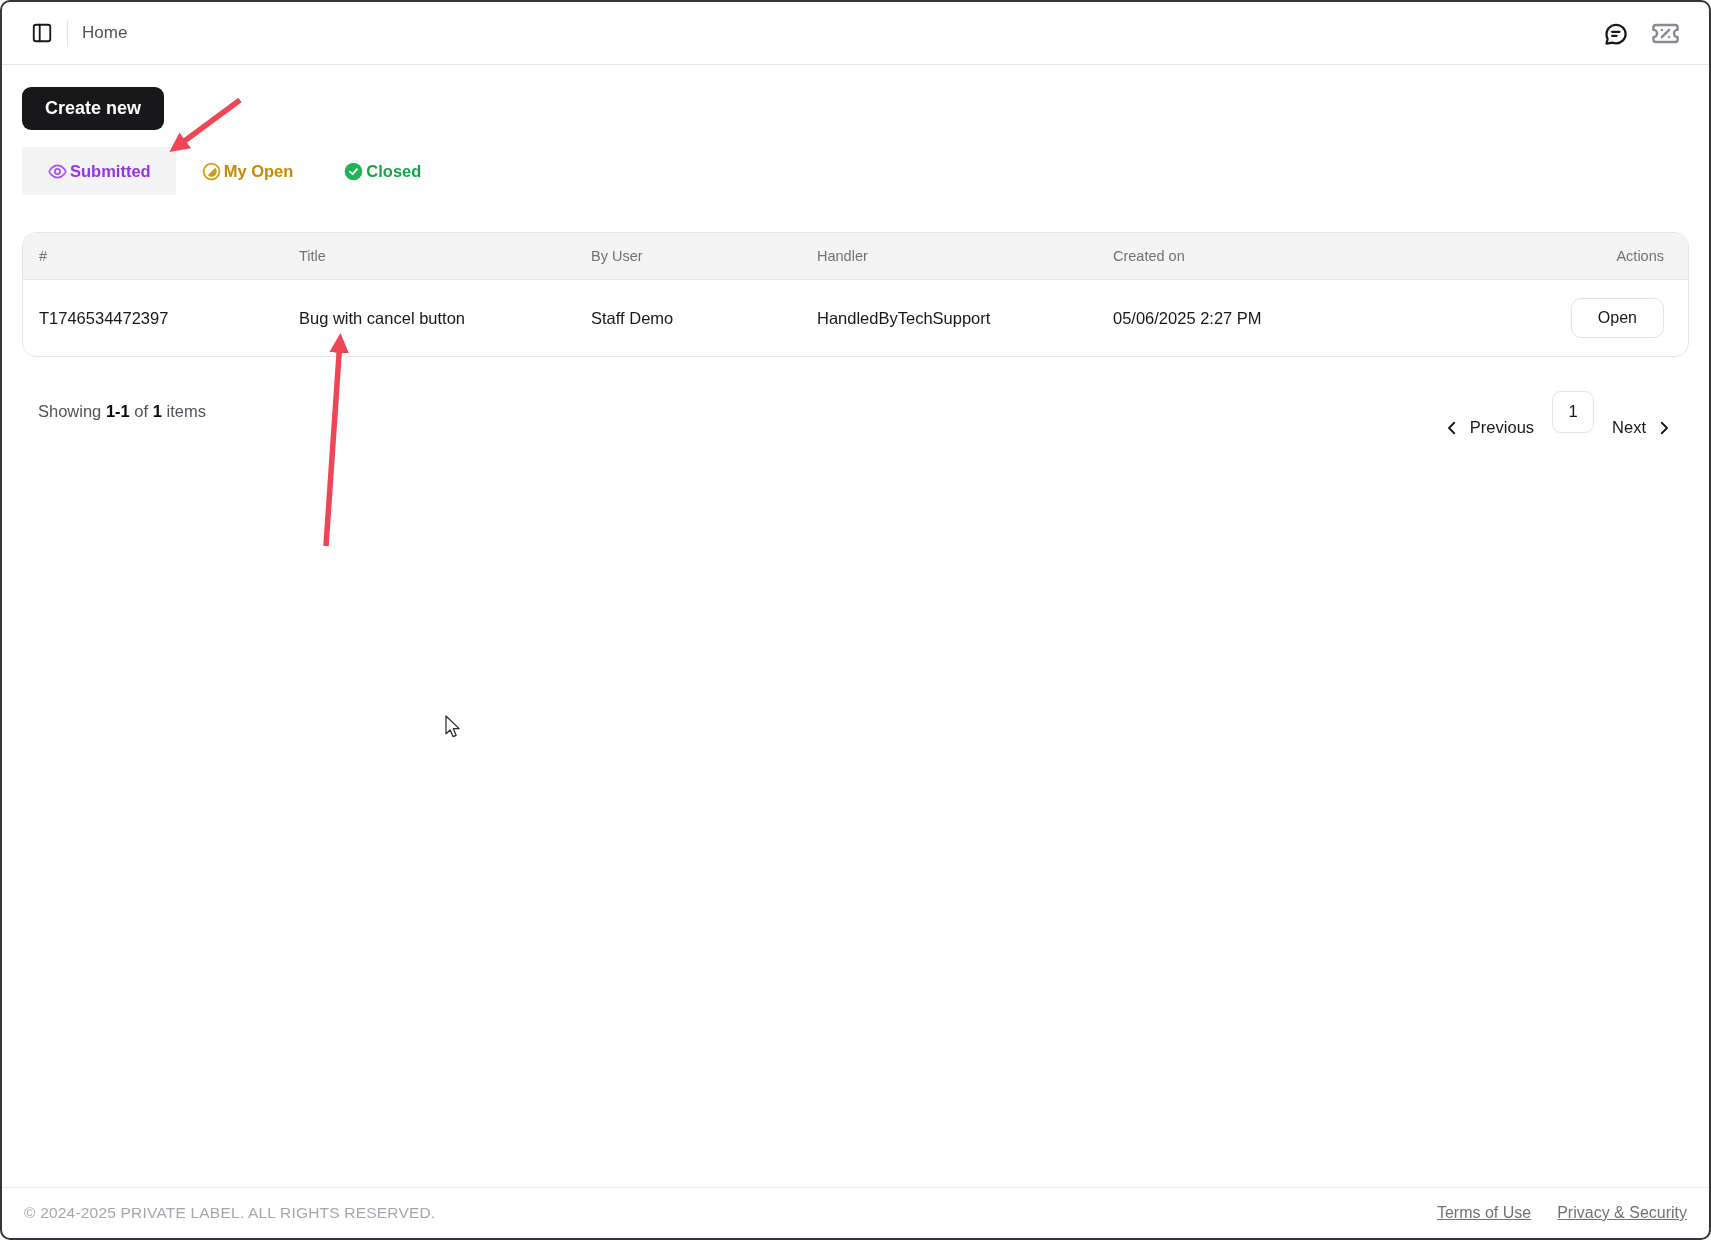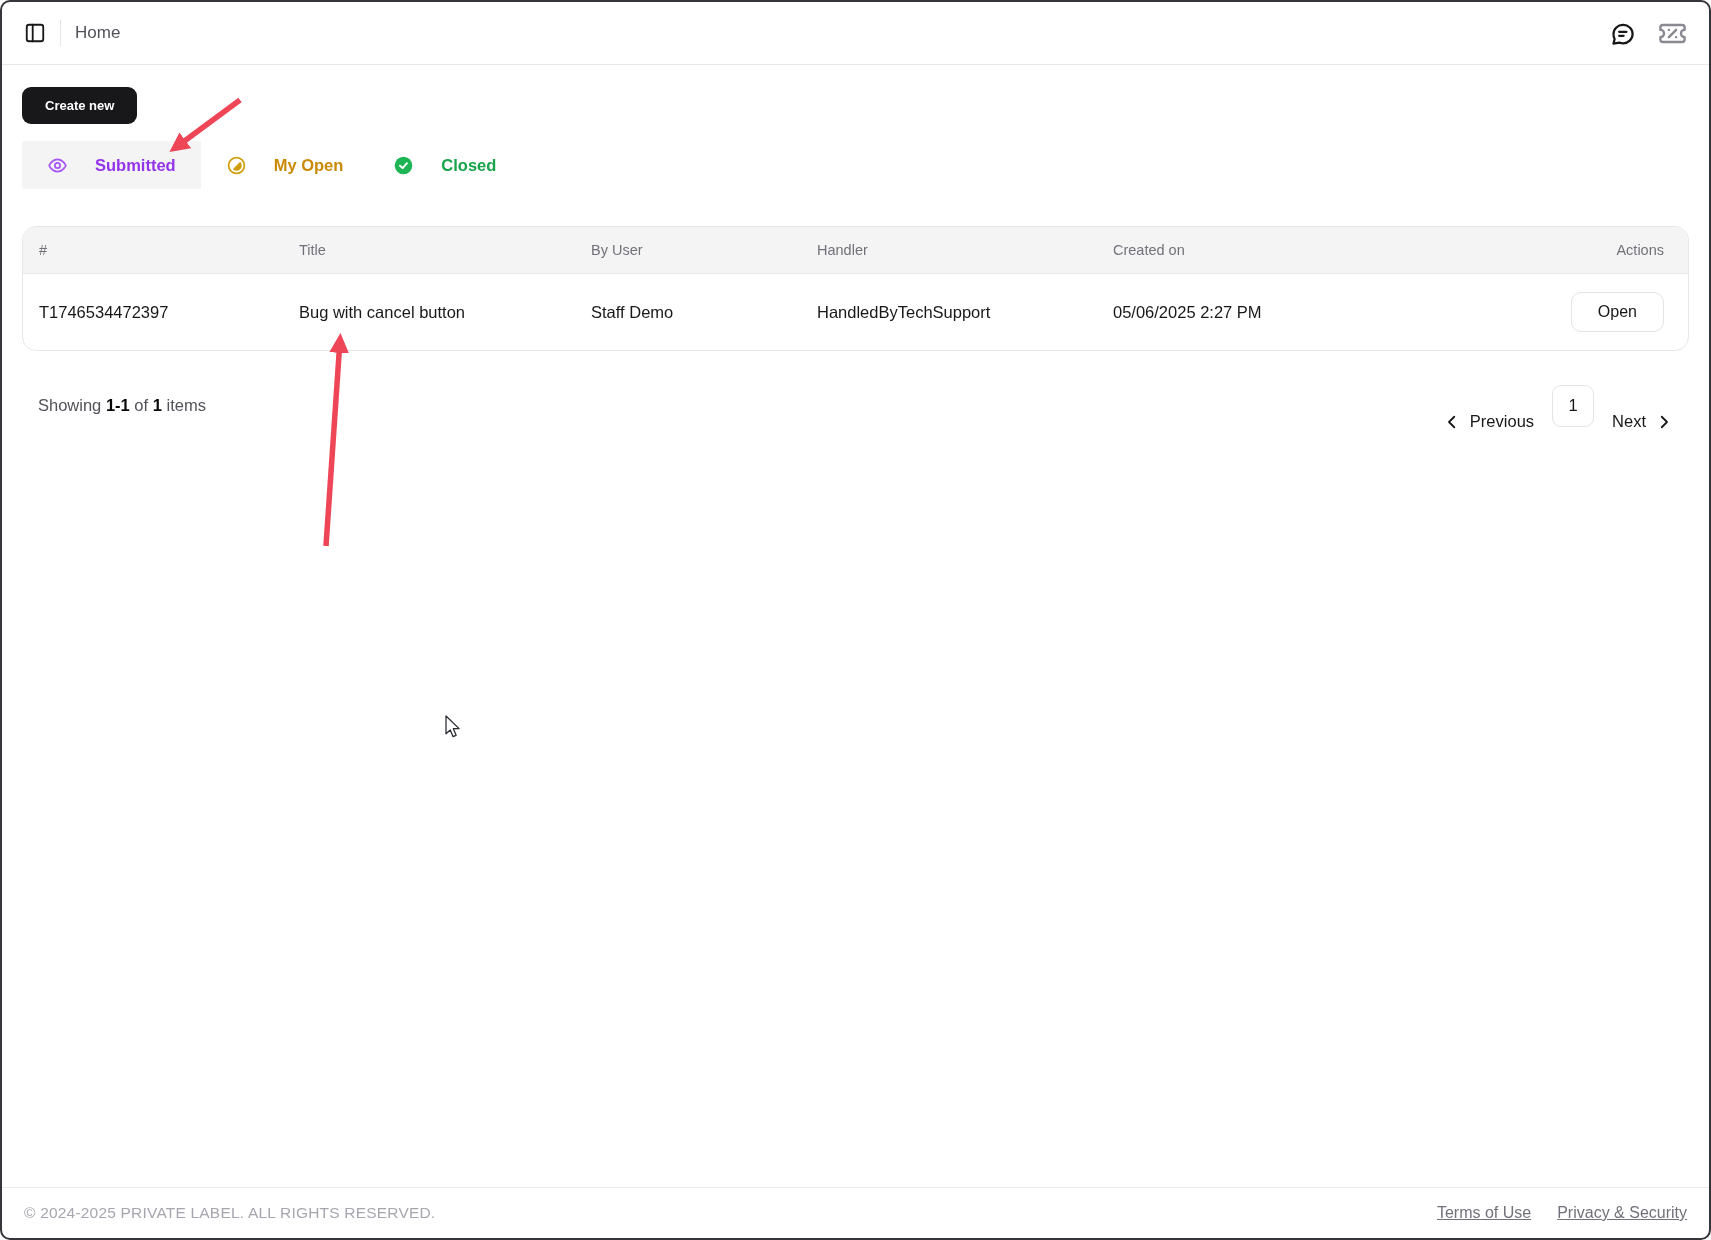--- a/index.html
+++ b/index.html
@@ -3,37 +3,37 @@
 <meta charset="utf-8">
 <style>
   * { margin:0; padding:0; box-sizing:border-box; }
   html,body { width:1711px; height:1240px; background:#fff; overflow:hidden;
               font-family:"Liberation Sans","DejaVu Sans",sans-serif; color:#18181b; }
   .frame { position:absolute; inset:0; border:2px solid #35353a; border-radius:10px;
            overflow:hidden; background:#fff; display:flex; flex-direction:column; }
 
   
   .topbar { height:63px; flex:0 0 auto; display:flex; align-items:center;
-            padding:0 22px; border-bottom:1px solid #e7e7ea; }
+            padding:0 29px; border-bottom:1px solid #e7e7ea; }
   .icon-btn { display:flex; align-items:center; justify-content:center; cursor:pointer; background:none; border:none; }
   .topbar .vsep { width:1px; height:26px; background:#e4e4e7; margin:0 14px 0 14px; }
   .breadcrumb { font-size:17px; color:#52525b; }
   .topbar .spacer { flex:1; }
   .topbar .right { display:flex; align-items:center; gap:22px; }
 
   
   .main { flex:1; padding:18px 20px 0 20px; position:relative; }
   .title-row { display:flex; align-items:center; justify-content:space-between; margin-top:4px; }
   .page-title { font-size:35px; font-weight:800; letter-spacing:-0.5px; color:#09090b; }
-  .btn-create { background:#18181b; color:#fff; font-size:13px; font-weight:600;
+  .btn-create { background:#18181b; color:#fff; font-size:18px; font-weight:600;
                 border:none; border-radius:9px; padding:11px 23px; cursor:pointer; }
 
   
   .tabs { display:flex; margin-top:17px; }
-  .tab { height:48px; display:flex; align-items:center; gap:27px; padding:0 25px;
+  .tab { height:48px; display:flex; align-items:center; gap:2px; padding:0 25px;
          font-size:16.5px; font-weight:700; cursor:pointer; border-radius:2px; }
   .tab svg { flex:0 0 auto; }
   .tab-submitted { color:#9333ea; background:#f4f4f5; }
   .tab-myopen   { color:#ca8a04;justify-content:center; }
   .tab-closed   { color:#16a34a; }
 
   
   .card { margin-top:37px; border:1px solid #e7e7ea; border-radius:14px; overflow:hidden; background:#fff; }
   .tr { display:grid; grid-template-columns:260px 292px 226px 296px 1fr 150px;
         align-items:center; padding:0 24px 0 16px; }

